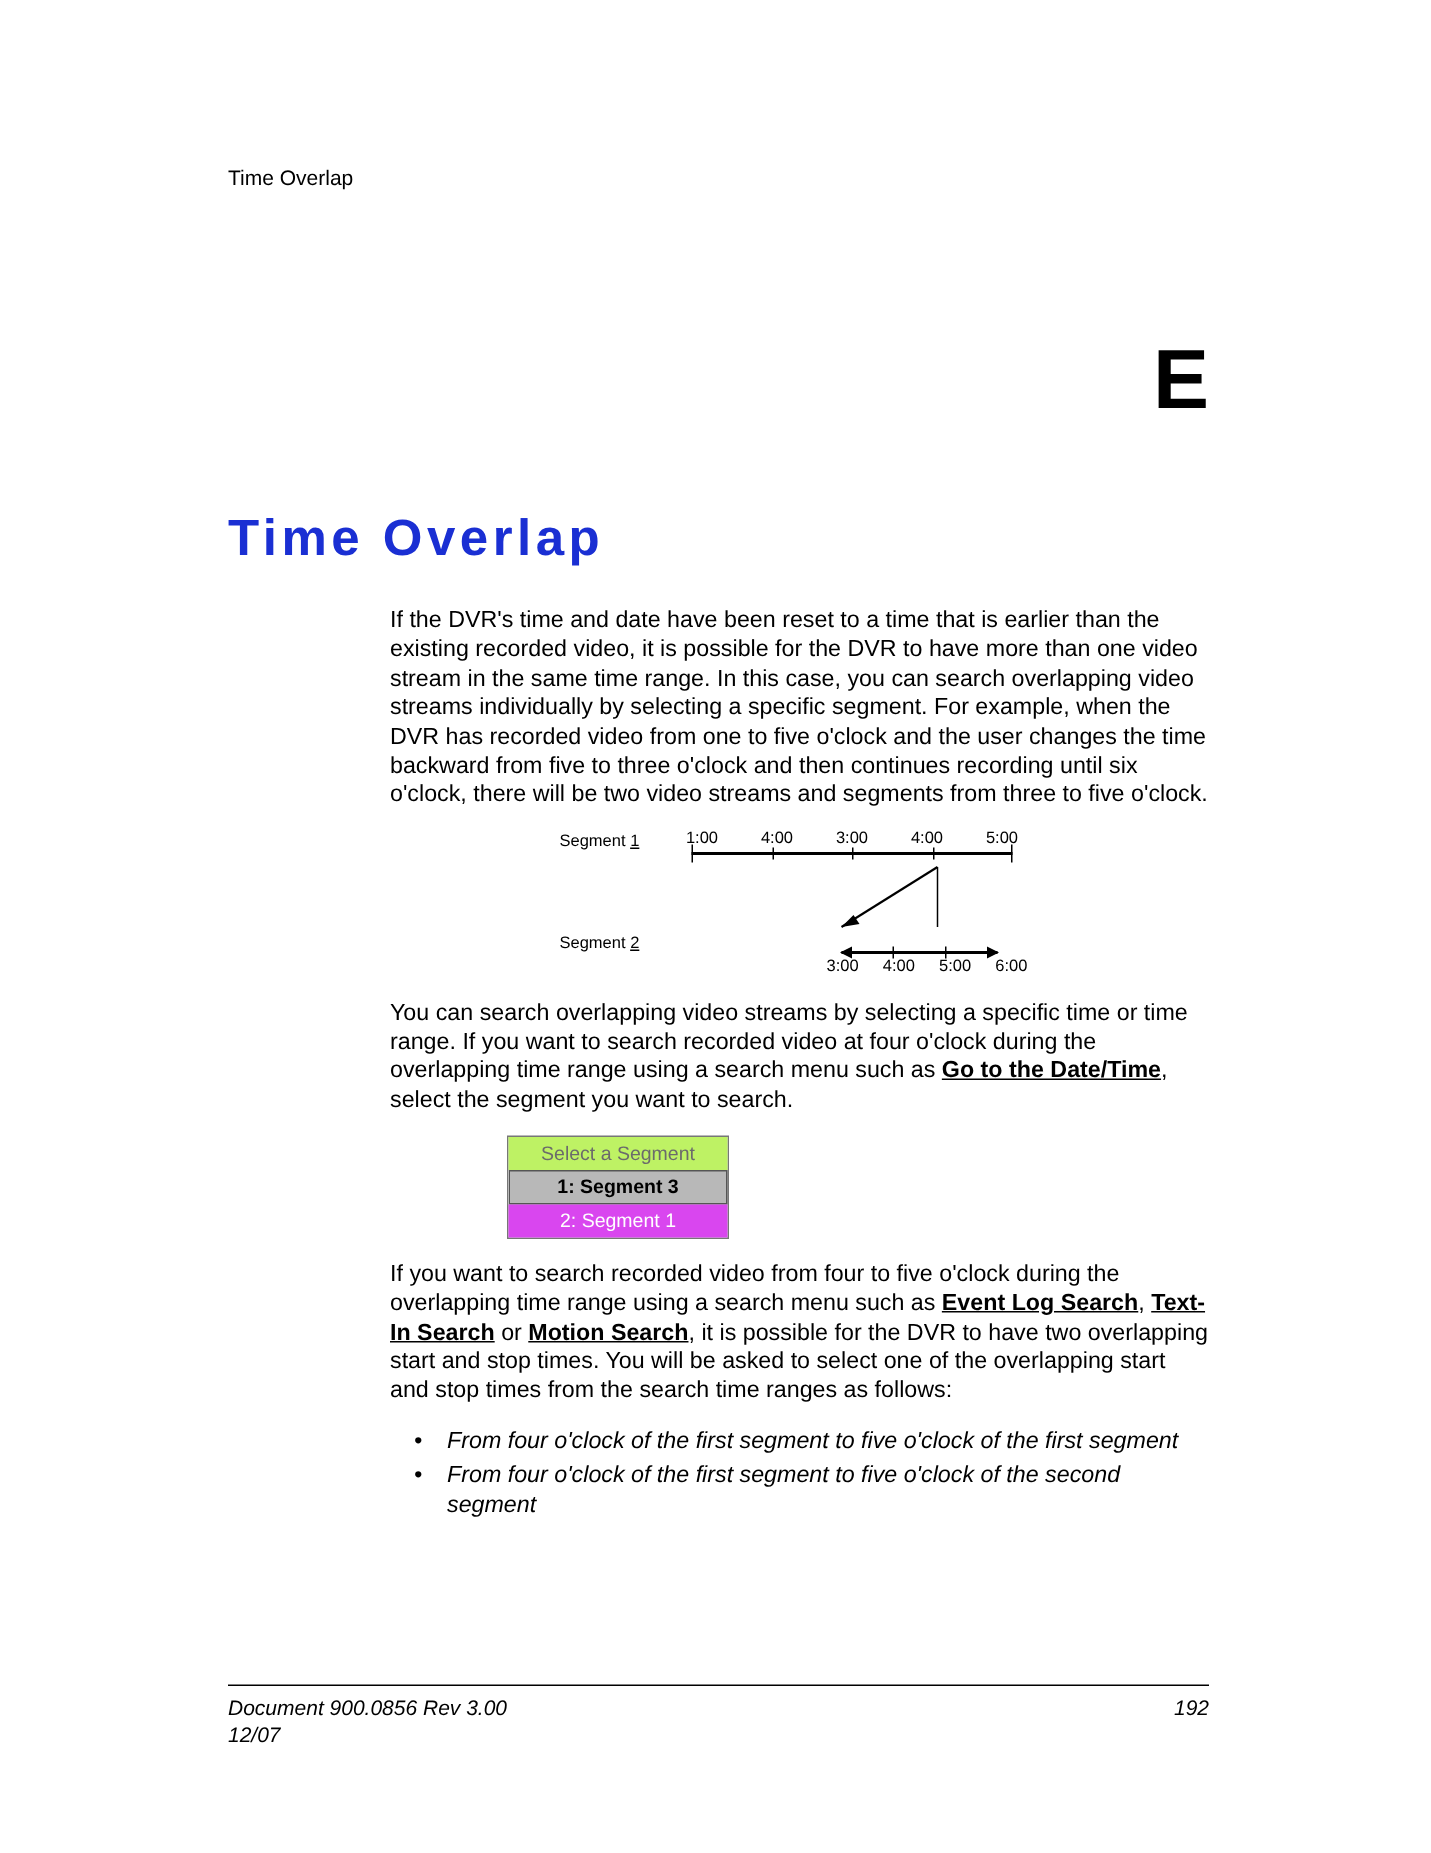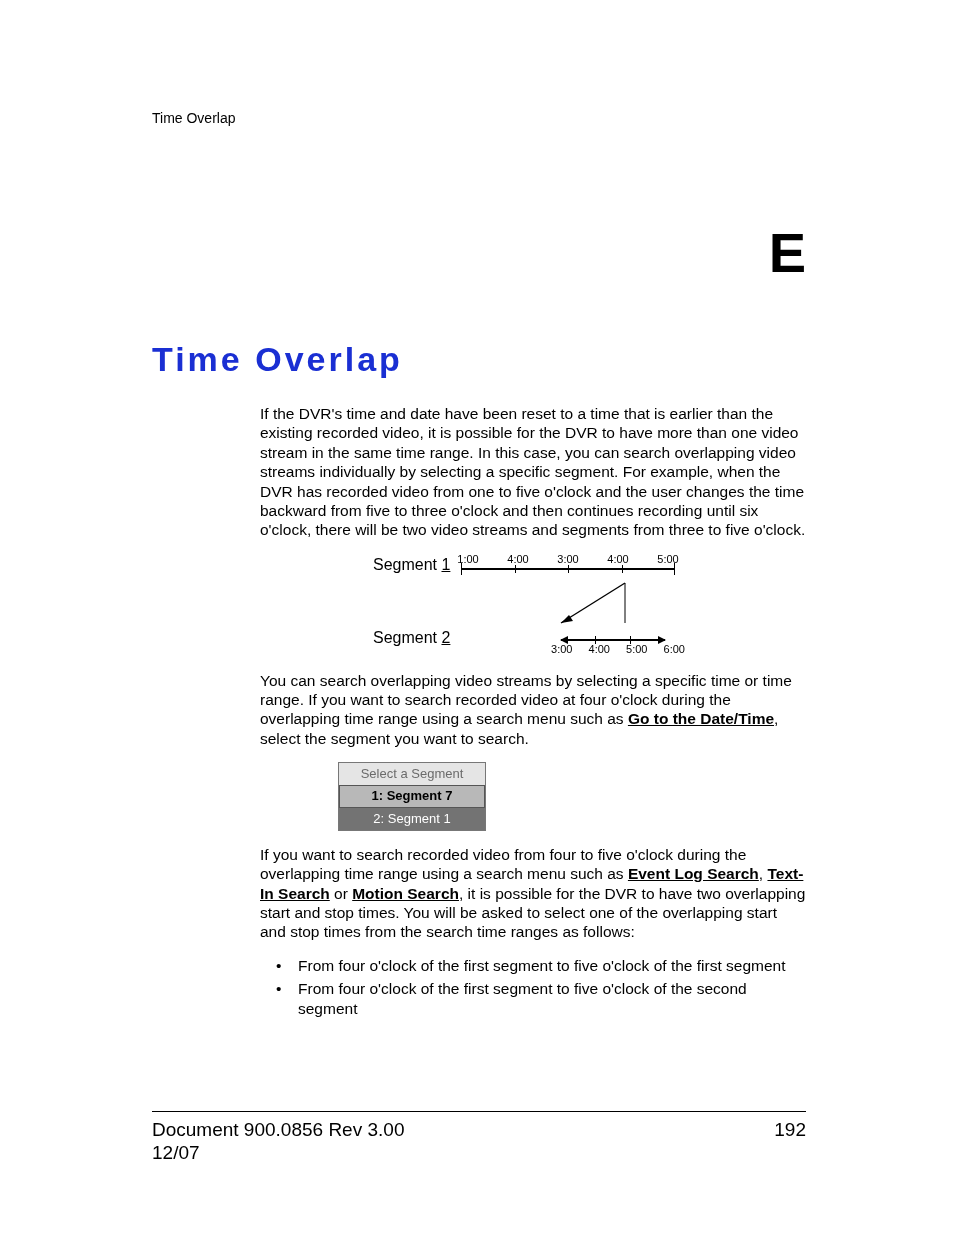--- a/index.html
+++ b/index.html
@@ -38,20 +38,21 @@
   }
   .body-col {
     margin-left: 108px;
   }
   p { margin: 0 0 14px 0; }
   b { font-weight: 700; text-decoration: underline; }
   ul.bullets {
     list-style: none;
     padding: 0;
     margin: 0 0 24px 0;
+    font-style: italic;
   }
   ul.bullets li {
     position: relative;
     padding-left: 38px;
     margin-bottom: 4px;
   }
   ul.bullets li::before {
     content: "•";
     position: absolute;
     left: 16px;
@@ -62,21 +63,21 @@
   .diagram {
     margin: 4px auto 16px auto;
     width: 320px;
   }
   .seg-row {
     display: flex;
     align-items: flex-start;
     margin-bottom: 6px;
   }
   .seg-label {
-    font-size: 16px;
+    font-size: 11px;
     width: 70px;
     padding-top: 1px;
     white-space: nowrap;
   }
   .seg-label .u { text-decoration: underline; }
   .timeline-wrap { position: relative; flex: 1; }
   .tick-row {
     display: flex;
     font-size: 11px;
     line-height: 1;
@@ -132,43 +133,44 @@
 
   
   .menu {
     margin: 4px 0 14px 78px;
     border: 1px solid #777;
     width: 146px;
     font-size: 13px;
     text-align: center;
   }
   .menu .hdr {
-    background: #e5e5e5;
+    background: #bef264;
     color: #6b6b6b;
     padding: 3px 0;
   }
   .menu .row {
-    background: #737373;
+    background: #d946ef;
     color: #fff;
     padding: 3px 0;
   }
   .menu .row.sel {
     background: #b8b8b8;
     color: #000;
     font-weight: 700;
     box-shadow: inset 0 0 0 1px #555;
   }
 
   
   .footer {
     position: absolute;
     left: 152px;
     right: 148px;
     bottom: 70px;
-    font-size: 19px;
+    font-size: 14px;
+    font-style: italic;
   }
   .footer .rule {
     height: 1px;
     background: #000;
     margin-bottom: 6px;
   }
   .footer .row {
     display: flex;
     justify-content: space-between;
   }
@@ -239,21 +241,21 @@
       </div>
     </div>
   </div>
 
   <p>
     <span>You can search overlapping video streams by selecting a specific time or time range. If you want to search recorded video at four o'clock during the overlapping time range using a search menu such as </span><b>Go to the Date/Time</b><span>, select the segment you want to search.</span>
   </p>
 
   <div class="menu">
     <div class="hdr">Select a Segment</div>
-    <div class="row sel">1: Segment 7</div>
+    <div class="row sel">1: Segment 3</div>
     <div class="row">2: Segment 1</div>
   </div>
 
   <p>
     <span>If you want to search recorded video from four to five o'clock during the overlapping time range using a search menu such as </span><b>Event Log Search</b><span>, </span><b>Text-In Search</b><span> or </span><b>Motion Search</b><span>, it is possible for the DVR to have two overlapping start and stop times. You will be asked to select one of the overlapping start and stop times from the search time ranges as follows:</span>
   </p>
 
   <ul class="bullets">
     <li>From four o'clock of the first segment to five o'clock of the first segment</li>
     <li>From four o'clock of the first segment to five o'clock of the second segment</li>

